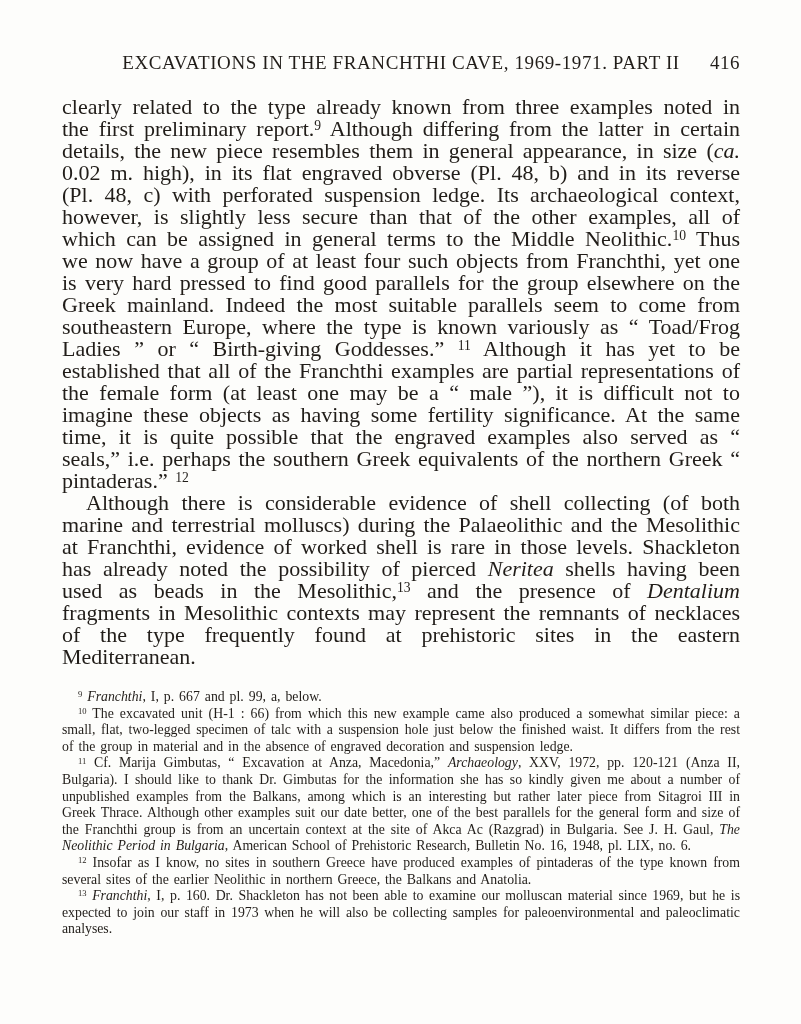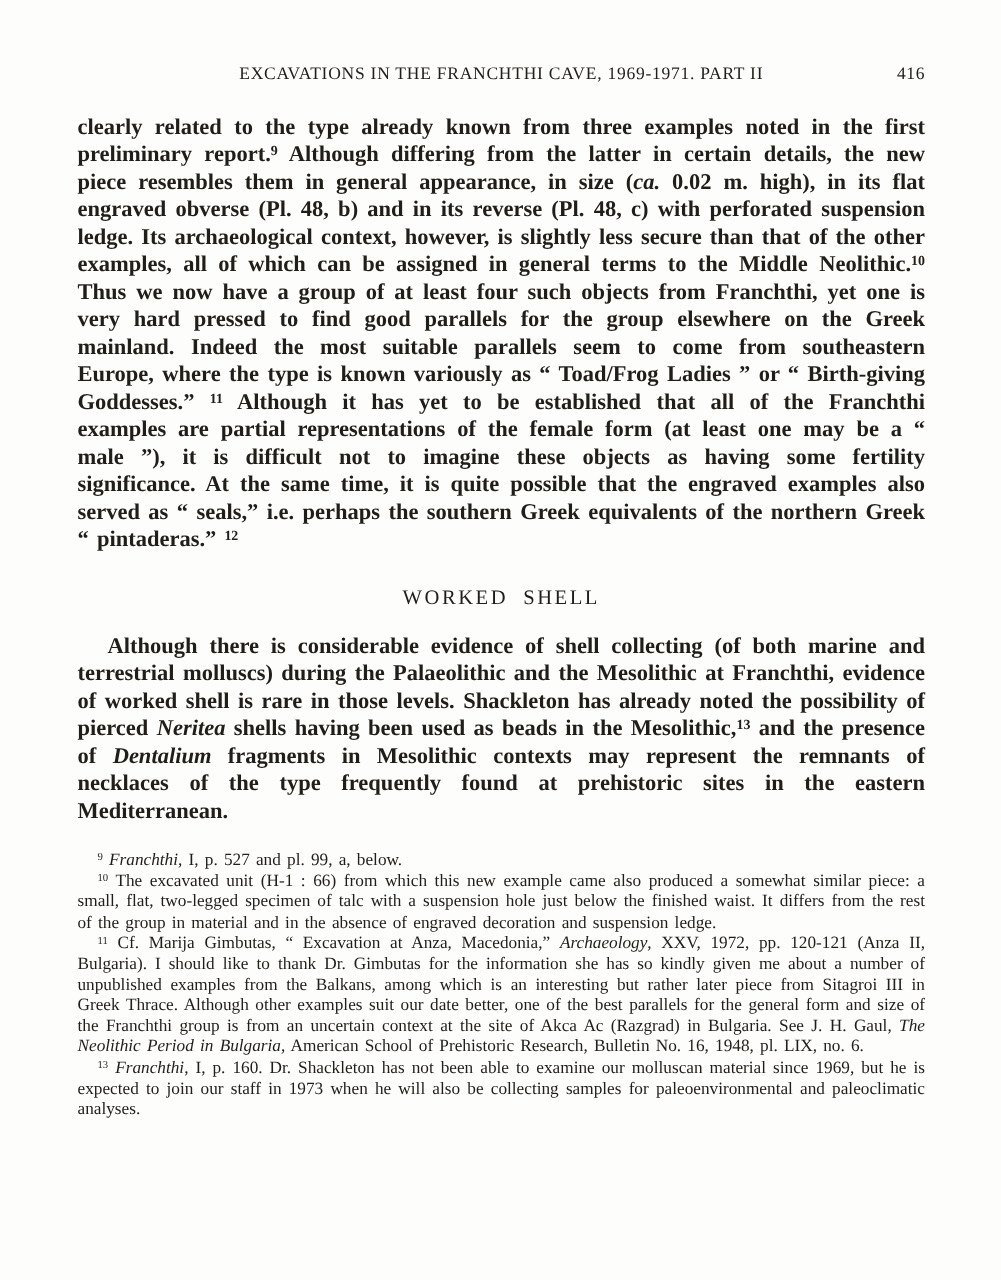--- a/index.html
+++ b/index.html
@@ -16,38 +16,37 @@
     font-family: "Liberation Serif", serif;
     color: #211d19;
     box-sizing: border-box;
   }
   .content {
     padding: 52px 61px 0 62px;
   }
   .header {
     position: relative;
     text-align: center;
-    font-size: 14px;
+    font-size: 19px;
     letter-spacing: 0.6px;
     margin-bottom: 22px;
     white-space: nowrap;
   }
   .pageno {
     position: absolute;
     right: 0;
     top: 0;
     letter-spacing: 0.5px;
   }
   p.body-p {
     margin: 0;
     text-align: justify;
-    font-size: 18px;
+    font-size: 22px;
     line-height: 22px;
     word-spacing: 2px;
-    font-weight: bold;
   }
   p.indent { text-indent: 24px; }
   h2.section {
     margin: 26px 0 17px 0;
     text-align: center;
     font-size: 16.5px;
     font-weight: normal;
     letter-spacing: 2px;
     word-spacing: 6px;
   }
@@ -77,25 +76,25 @@
 <div class="page">
   <div class="content">
 
     <div class="header">
       <span class="title">EXCAVATIONS IN THE FRANCHTHI CAVE, 1969-1971.  PART II</span>
       <span class="pageno">416</span>
     </div>
 
     <p class="body-p"><span>clearly related to the type already known from three examples noted in the first preliminary report.</span><sup>9</sup><span> Although differing from the latter in certain details, the new piece resembles them in general appearance, in size (</span><span class="it">ca.</span><span> 0.02 m. high), in its flat engraved obverse (Pl. 48, b) and in its reverse (Pl. 48, c) with perforated suspension ledge. Its archaeological context, however, is slightly less secure than that of the other examples, all of which can be assigned in general terms to the Middle Neolithic.</span><sup>10</sup><span> Thus we now have a group of at least four such objects from Franchthi, yet one is very hard pressed to find good parallels for the group elsewhere on the Greek mainland. Indeed the most suitable parallels seem to come from southeastern Europe, where the type is known variously as “ Toad/Frog Ladies ” or “ Birth-giving Goddesses.” </span><sup>11</sup><span> Although it has yet to be established that all of the Franchthi examples are partial representations of the female form (at least one may be a “ male ”), it is difficult not to imagine these objects as having some fertility significance. At the same time, it is quite possible that the engraved examples also served as “ seals,” i.e. perhaps the southern Greek equivalents of the northern Greek “ pintaderas.” </span><sup>12</sup></p>
 
-    <h2 class="section">WORKED SHELL</h2>
 
     <p class="body-p indent"><span>Although there is considerable evidence of shell collecting (of both marine and terrestrial molluscs) during the Palaeolithic and the Mesolithic at Franchthi, evidence of worked shell is rare in those levels. Shackleton has already noted the possibility of pierced </span><span class="it">Neritea</span><span> shells having been used as beads in the Mesolithic,</span><sup>13</sup><span> and the presence of </span><span class="it">Dentalium</span><span> fragments in Mesolithic contexts may represent the remnants of necklaces of the type frequently found at prehistoric sites in the eastern Mediterranean.</span></p>
 
     <div class="footnotes">
-      <p class="fn"><sup>9</sup><span> </span><span class="it">Franchthi</span><span>, I, p. 527 and pl. 99, a, below.</span></p>
+      <p class="fn"><sup>9</sup><span> </span><span class="it">Franchthi</span><span>, I, p. 667 and pl. 99, a, below.</span></p>
       <p class="fn"><sup>10</sup><span> The excavated unit (H-1 : 66) from which this new example came also produced a somewhat similar piece: a small, flat, two-legged specimen of talc with a suspension hole just below the finished waist. It differs from the rest of the group in material and in the absence of engraved decoration and suspension ledge.</span></p>
       <p class="fn"><sup>11</sup><span> Cf. Marija Gimbutas, “ Excavation at Anza, Macedonia,” </span><span class="it">Archaeology</span><span>, XXV, 1972, pp. 120-121 (Anza II, Bulgaria). I should like to thank Dr. Gimbutas for the information she has so kindly given me about a number of unpublished examples from the Balkans, among which is an interesting but rather later piece from Sitagroi III in Greek Thrace. Although other examples suit our date better, one of the best parallels for the general form and size of the Franchthi group is from an uncertain context at the site of Akca Ac (Razgrad) in Bulgaria. See J. H. Gaul, </span><span class="it">The Neolithic Period in Bulgaria</span><span>, American School of Prehistoric Research, Bulletin No. 16, 1948, pl. LIX, no. 6.</span></p>
+      <p class="fn"><sup>12</sup><span> Insofar as I know, no sites in southern Greece have produced examples of pintaderas of the type known from several sites of the earlier Neolithic in northern Greece, the Balkans and Anatolia.</span></p>
       <p class="fn"><sup>13</sup><span> </span><span class="it">Franchthi</span><span>, I, p. 160. Dr. Shackleton has not been able to examine our molluscan material since 1969, but he is expected to join our staff in 1973 when he will also be collecting samples for paleoenvironmental and paleoclimatic analyses.</span></p>
     </div>
 
   </div>
 </div>
 
 </body></html>

